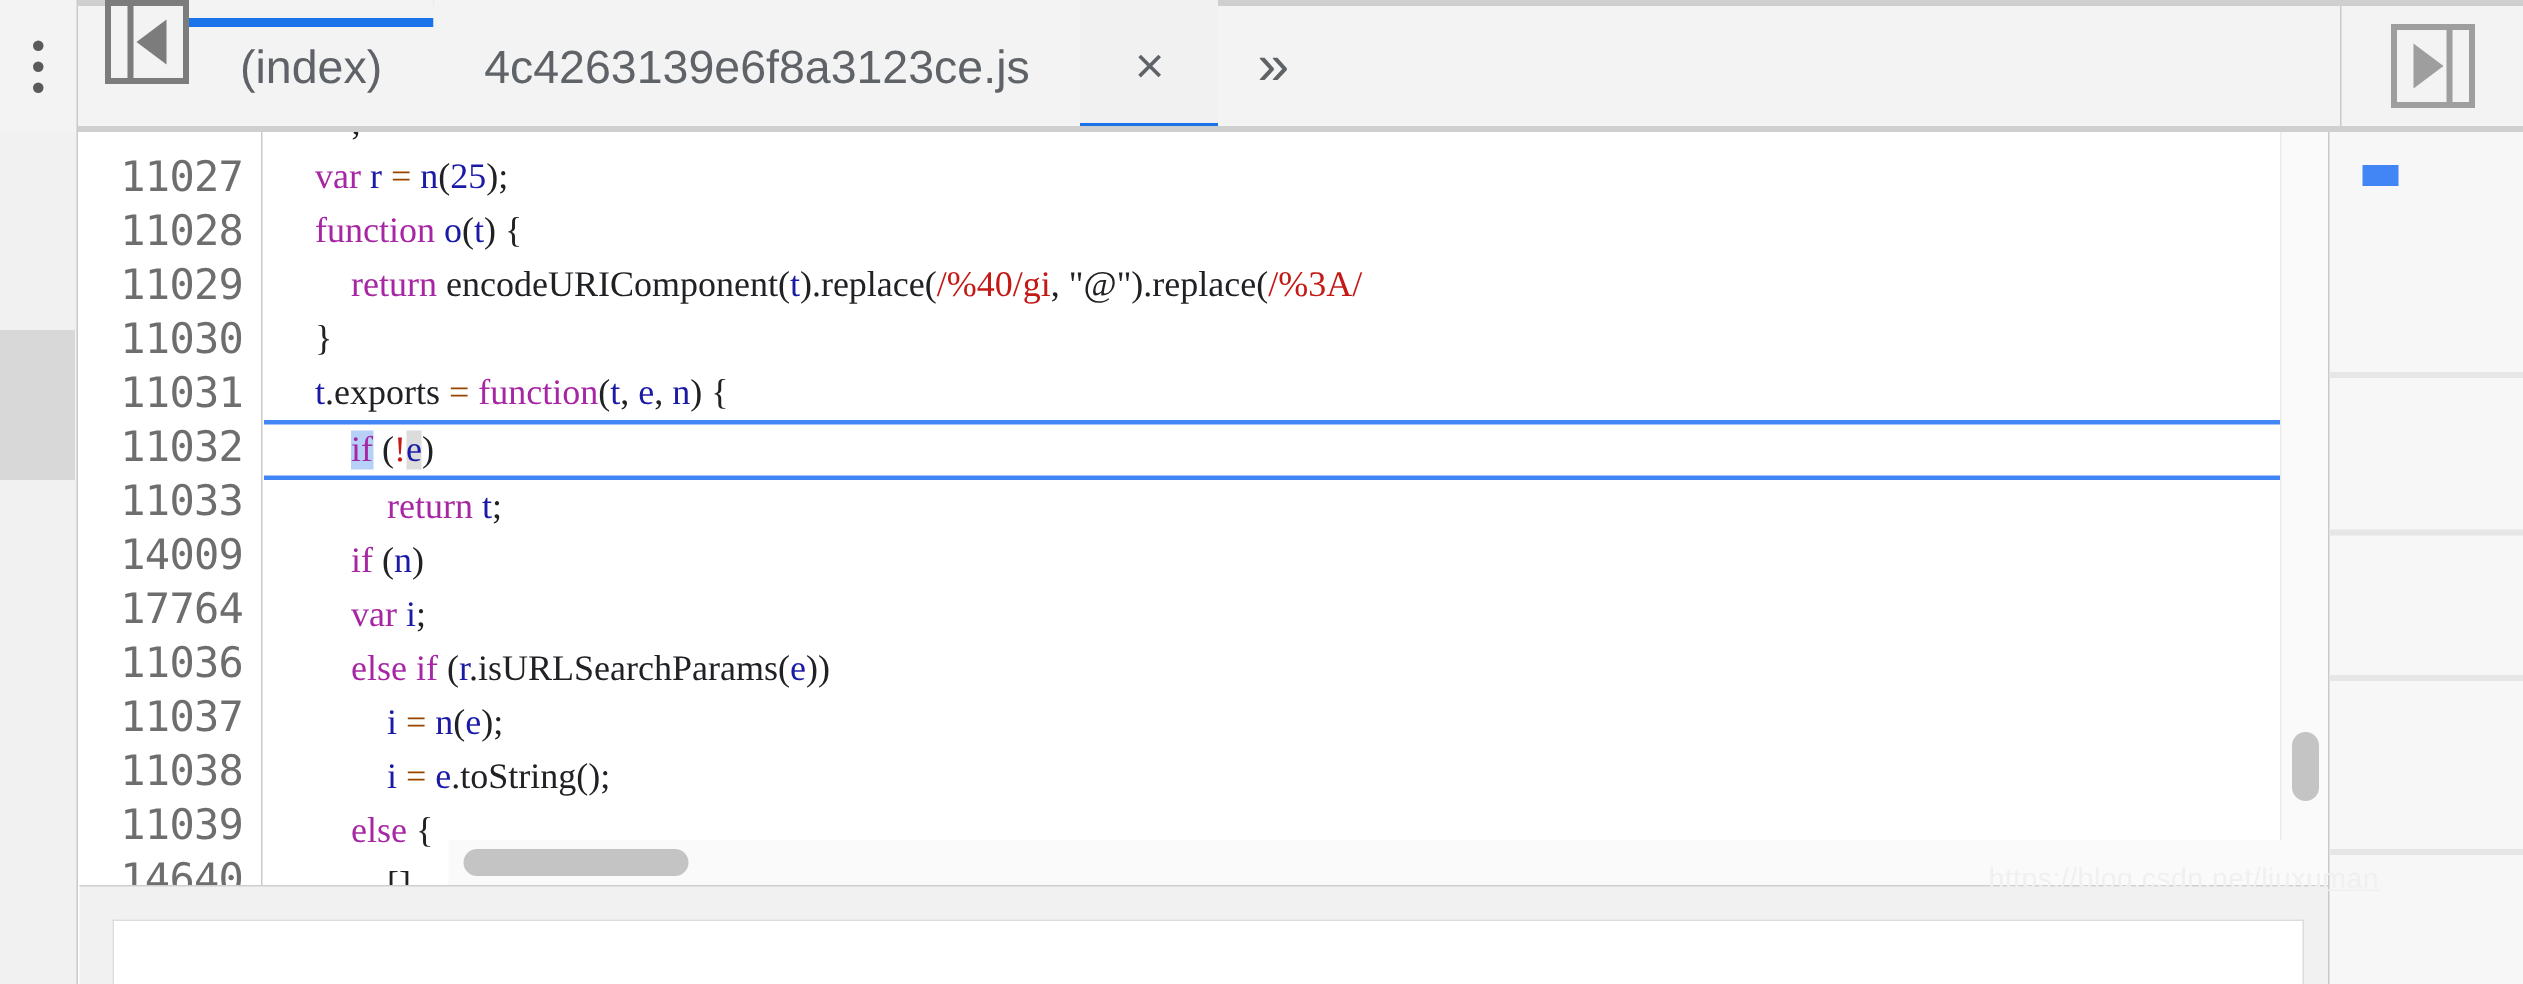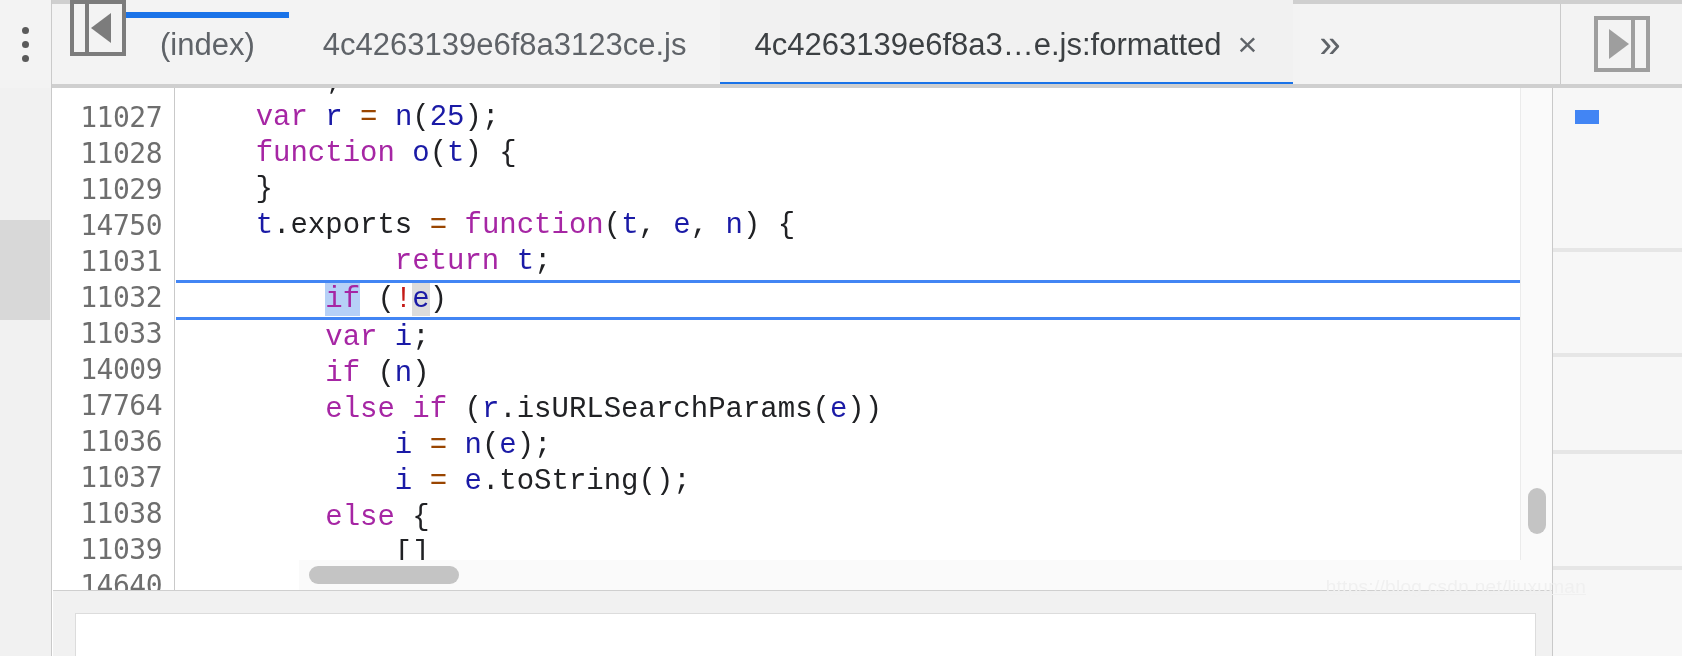--- a/index.html
+++ b/index.html
@@ -115,21 +115,21 @@
     height: 36px; line-height: 36px; text-align: right; padding-right: 12px;
     font-family: "DejaVu Sans Mono", monospace; font-size: 28px; color: #6e6e6e;
     letter-spacing: -0.5px;
   }
   .code-area {
     position: absolute; left: 123px; top: 0; right: 0; bottom: 0;
     overflow: hidden; background: #fff;
   }
   .code-line {
     height: 36px; line-height: 36px;
-    font-family: Liberation Mono, monospace; font-size: 29px; color: #202124;
+    font-family: Liberation Serif, serif; font-size: 24px; color: #202124;
     white-space: pre; padding-left: 10px;
     position: relative;
   }
   .code-line.exec-highlight {
     border-top: 3px solid #4285f4; border-bottom: 3px solid #4285f4;
     height: 40px; line-height: 34px;
   }
   
   .kw  { color: #a626a4; }
   .num { color: #1a1aa6; }
@@ -215,21 +215,20 @@
 
       <div class="tab has-top-accent">
         <span class="tab-label">(index)</span>
       </div>
 
       <div class="tab">
         <span class="tab-label">4c4263139e6f8a3123ce.js</span>
       </div>
 
       <div class="tab active">
-        <span class="tab-label">4c4263139e6f8a3…e.js:formatted</span>
         <span class="tab-close">×</span>
       </div>
 
       <div class="overflow-chevrons">»</div>
     </div>
 
     <div class="tabbar-right-strip">
       <div class="nav-fwd-box">
         <div class="tri-right"></div>
       </div>
@@ -242,21 +241,21 @@
     <div class="left-strip-thumb"></div>
   </div>
 
   <div class="editor">
 
     <div class="gutter">
       <div class="partial-top"></div>
       <div class="gutter-line">11027</div>
       <div class="gutter-line">11028</div>
       <div class="gutter-line">11029</div>
-      <div class="gutter-line">14750</div>
+      <div class="gutter-line">11030</div>
       <div class="gutter-line">11031</div>
       <div class="gutter-line">11032</div>
       <div class="gutter-line">11033</div>
       <div class="gutter-line">14009</div>
       <div class="gutter-line">17764</div>
       <div class="gutter-line">11036</div>
       <div class="gutter-line">11037</div>
       <div class="gutter-line">11038</div>
       <div class="gutter-line">11039</div>
       <div class="gutter-line">14640</div>
@@ -265,32 +264,33 @@
     <div class="code-area">
 
       <div class="partial-top">
         <div class="code-line"><span class="pln">        ;</span></div>
       </div>
 
       <div class="code-line"><span class="pln">    </span><span class="kw">var</span><span class="pln"> </span><span class="var">r</span><span class="pln"> </span><span class="op">=</span><span class="pln"> </span><span class="var">n</span><span class="pln">(</span><span class="num">25</span><span class="pln">);</span></div>
 
       <div class="code-line"><span class="pln">    </span><span class="kw">function</span><span class="pln"> </span><span class="var">o</span><span class="pln">(</span><span class="var">t</span><span class="pln">) {</span></div>
 
+      <div class="code-line"><span class="pln">        </span><span class="kw">return</span><span class="pln"> encodeURIComponent(</span><span class="var">t</span><span class="pln">).replace(</span><span class="rgx">/%40/gi</span><span class="pln">, "@").replace(</span><span class="rgx">/%3A/</span></div>
 
       <div class="code-line"><span class="pln">    }</span></div>
 
       <div class="code-line"><span class="pln">    </span><span class="var">t</span><span class="pln">.exports </span><span class="op">=</span><span class="pln"> </span><span class="kw">function</span><span class="pln">(</span><span class="var">t</span><span class="pln">, </span><span class="var">e</span><span class="pln">, </span><span class="var">n</span><span class="pln">) {</span></div>
 
+      <div class="code-line exec-highlight"><span class="pln">        </span><span class="sel-kw">if</span><span class="pln"> (</span><span class="rgx">!</span><span class="sel-tok">e</span><span class="pln">)</span></div>
+
       <div class="code-line"><span class="pln">            </span><span class="kw">return</span><span class="pln"> </span><span class="var">t</span><span class="pln">;</span></div>
 
-      <div class="code-line exec-highlight"><span class="pln">        </span><span class="sel-kw">if</span><span class="pln"> (</span><span class="rgx">!</span><span class="sel-tok">e</span><span class="pln">)</span></div>
+      <div class="code-line"><span class="pln">        </span><span class="kw">if</span><span class="pln"> (</span><span class="var">n</span><span class="pln">)</span></div>
 
       <div class="code-line"><span class="pln">        </span><span class="kw">var</span><span class="pln"> </span><span class="var">i</span><span class="pln">;</span></div>
-
-      <div class="code-line"><span class="pln">        </span><span class="kw">if</span><span class="pln"> (</span><span class="var">n</span><span class="pln">)</span></div>
 
       <div class="code-line"><span class="pln">        </span><span class="kw">else</span><span class="pln"> </span><span class="kw">if</span><span class="pln"> (</span><span class="var">r</span><span class="pln">.isURLSearchParams(</span><span class="var">e</span><span class="pln">))</span></div>
 
       <div class="code-line"><span class="pln">            </span><span class="var">i</span><span class="pln"> </span><span class="op">=</span><span class="pln"> </span><span class="var">n</span><span class="pln">(</span><span class="var">e</span><span class="pln">);</span></div>
 
       <div class="code-line"><span class="pln">            </span><span class="var">i</span><span class="pln"> </span><span class="op">=</span><span class="pln"> </span><span class="var">e</span><span class="pln">.toString();</span></div>
 
       <div class="code-line"><span class="pln">        </span><span class="kw">else</span><span class="pln"> {</span></div>
 
       <div class="code-line"><span class="pln">            []</span></div>

